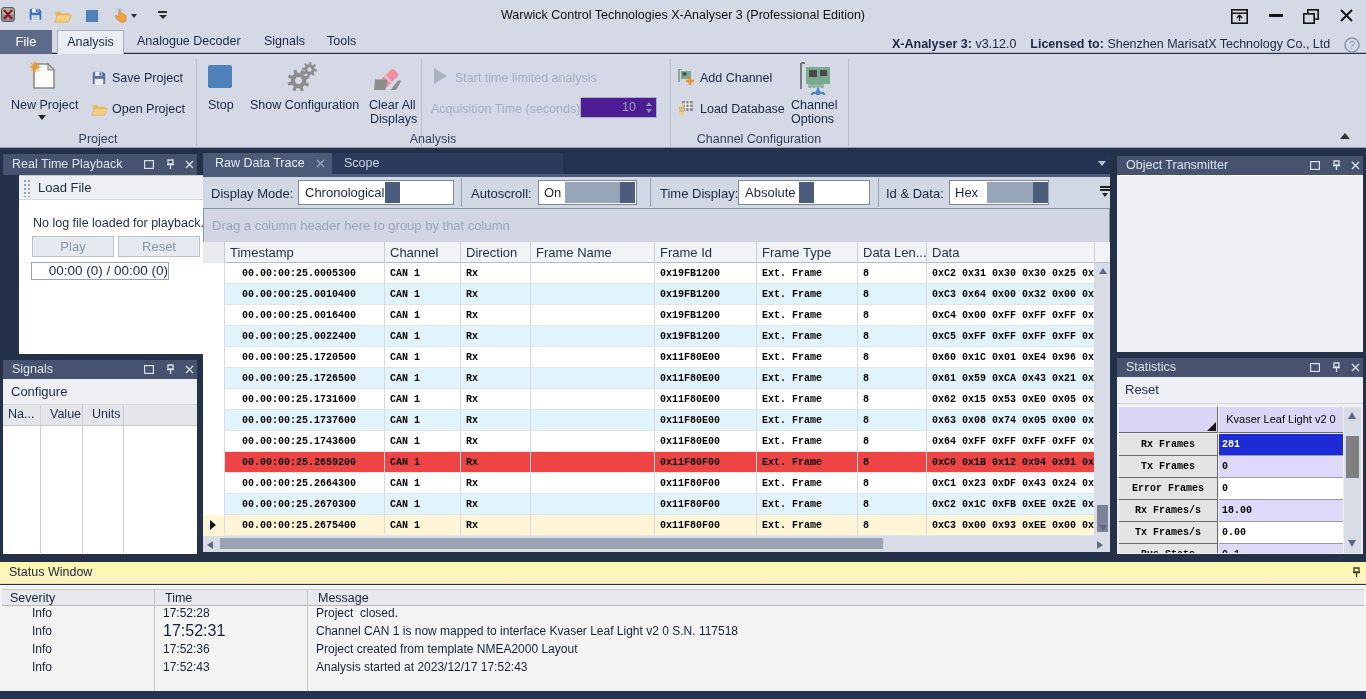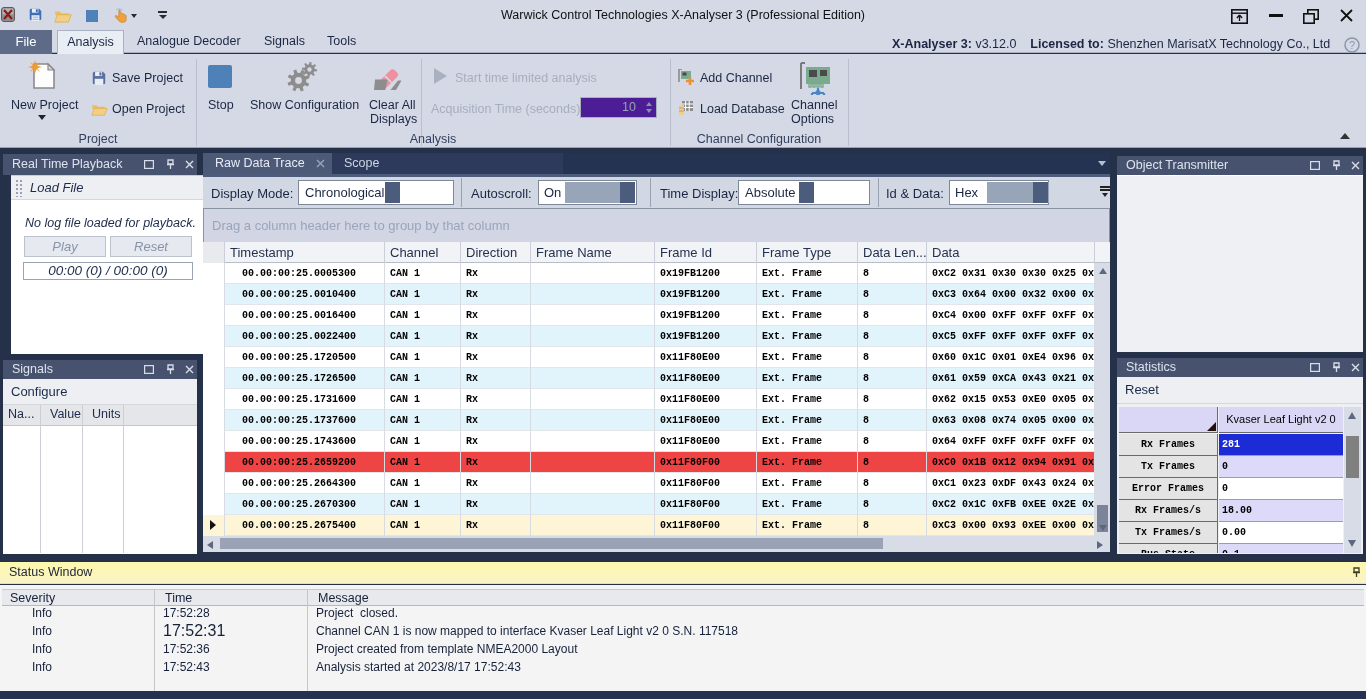--- a/index.html
+++ b/index.html
@@ -181,29 +181,29 @@
     <svg class="abs" style="left:141px;top:6px;" width="10" height="9" viewBox="0 0 10 9">
         <rect x="0.5" y="0.5" width="9" height="8" fill="none" stroke="#d8dee9" stroke-width="1.4"></rect>
       </svg>
     <svg class="abs" style="left:163px;top:5px;" width="9" height="11" viewBox="0 0 9 11">
         <path d="M2 1 h5 v4 h-5 z M1 5.5 h7 M4.5 5.5 v4.5" stroke="#d8dee9" stroke-width="1.3" fill="none"></path>
       </svg>
     <svg class="abs" style="left:182px;top:6px;" width="9" height="9" viewBox="0 0 9 9">
         <path d="M1 1 L8 8 M8 1 L1 8" stroke="#d8dee9" stroke-width="1.4"></path>
       </svg>
   </div>
-  <div class="abs" style="left:8px;top:21px;width:194px;height:179px;background:#fff;border-top:1px solid #c8ccd4;font-style:italic;">
+  <div class="abs" style="left:16px;top:21px;width:194px;height:179px;background:#fff;border-top:1px solid #c8ccd4;">
     <div class="abs" style="left:0;top:0;width:194px;height:24px;background:#edeff2;border-bottom:1px solid #d4d7dc;">
       <div class="abs" style="left:4px;top:3px;width:7px;height:18px;background-image:radial-gradient(#9aa2b2 1px,transparent 1.2px);background-size:4px 4px;"></div>
       <div class="abs" style="left:19px;top:4px;font-size:13px;color:#1c2b4a;">Load File</div>
     </div>
     <div class="abs" style="left:14px;top:40px;font-size:12.5px;color:#1c2b4a;white-space:nowrap;">No log file loaded for playback.</div>
     <div class="abs" style="left:13px;top:60px;width:82px;height:21px;background:#e6e9ef;border:1px solid #bac2ce;text-align:center;line-height:19px;font-size:13px;color:#8894a8;">Play</div>
     <div class="abs" style="left:99px;top:60px;width:82px;height:21px;background:#e6e9ef;border:1px solid #bac2ce;text-align:center;line-height:19px;font-size:13px;color:#8894a8;">Reset</div>
-    <div class="abs" style="left:12px;top:86px;width:170px;height:18px;background:#fff;border:1px solid #99a3b4;text-align:center;line-height:16px;font-size:13.5px;color:#1c2b4a;">00:00 (0) / 00:00 (0)</div>
+    <div class="abs" style="left:12px;top:86px;width:138px;height:18px;background:#fff;border:1px solid #99a3b4;text-align:right;line-height:16px;font-size:13.5px;color:#1c2b4a;">00:00 (0) / 00:00 (0)</div>
   </div>
 </div>
 
 <div class="abs" style="left:3px;top:360px;width:194px;height:194px;">
   <div class="abs" style="left:0;top:0;width:194px;height:19px;background:#47536e;">
     <div class="ttl" style="position:absolute;left:9px;top:2px;">Signals</div>
     <svg class="abs" style="left:141px;top:5px;" width="10" height="9" viewBox="0 0 10 9">
         <rect x="0.5" y="0.5" width="9" height="8" fill="none" stroke="#d8dee9" stroke-width="1.4"></rect>
       </svg>
     <svg class="abs" style="left:163px;top:4px;" width="9" height="11" viewBox="0 0 9 11">
@@ -529,18 +529,18 @@
 <div style="position:absolute;left:161px;top:0px;height:18px;line-height:18px;font-size:12px;color:#16213a;">17:52:28</div>
 <div style="position:absolute;left:314px;top:0px;height:18px;line-height:18px;font-size:12px;color:#16213a;">Project&nbsp; closed.</div>
 <div style="position:absolute;left:30px;top:18px;height:18px;line-height:18px;font-size:12px;color:#16213a;">Info</div>
 <div style="position:absolute;left:161px;top:18px;height:18px;line-height:18px;font-size:16px;color:#16213a;">17:52:31</div>
 <div style="position:absolute;left:314px;top:18px;height:18px;line-height:18px;font-size:12px;color:#16213a;">Channel CAN 1 is now mapped to interface Kvaser Leaf Light v2 0 S.N. 117518</div>
 <div style="position:absolute;left:30px;top:36px;height:18px;line-height:18px;font-size:12px;color:#16213a;">Info</div>
 <div style="position:absolute;left:161px;top:36px;height:18px;line-height:18px;font-size:12px;color:#16213a;">17:52:36</div>
 <div style="position:absolute;left:314px;top:36px;height:18px;line-height:18px;font-size:12px;color:#16213a;">Project created from template NMEA2000 Layout</div>
 <div style="position:absolute;left:30px;top:54px;height:18px;line-height:18px;font-size:12px;color:#16213a;">Info</div>
 <div style="position:absolute;left:161px;top:54px;height:18px;line-height:18px;font-size:12px;color:#16213a;">17:52:43</div>
-<div style="position:absolute;left:314px;top:54px;height:18px;line-height:18px;font-size:12px;color:#16213a;">Analysis started at 2023/8/17 17:52:43</div>
+<div style="position:absolute;left:314px;top:54px;height:18px;line-height:18px;font-size:12px;color:#16213a;">Analysis started at 2023/12/17 17:52:43</div>
   </div>
   <div class="abs" style="left:154px;top:29px;width:1px;height:102px;background:#c6c6c6;"></div>
   <div class="abs" style="left:307px;top:29px;width:1px;height:102px;background:#c6c6c6;"></div>
   <div class="abs" style="left:0;top:131px;width:1366px;height:8px;background:#243150;"></div>
 </div>
 
 </body></html>

